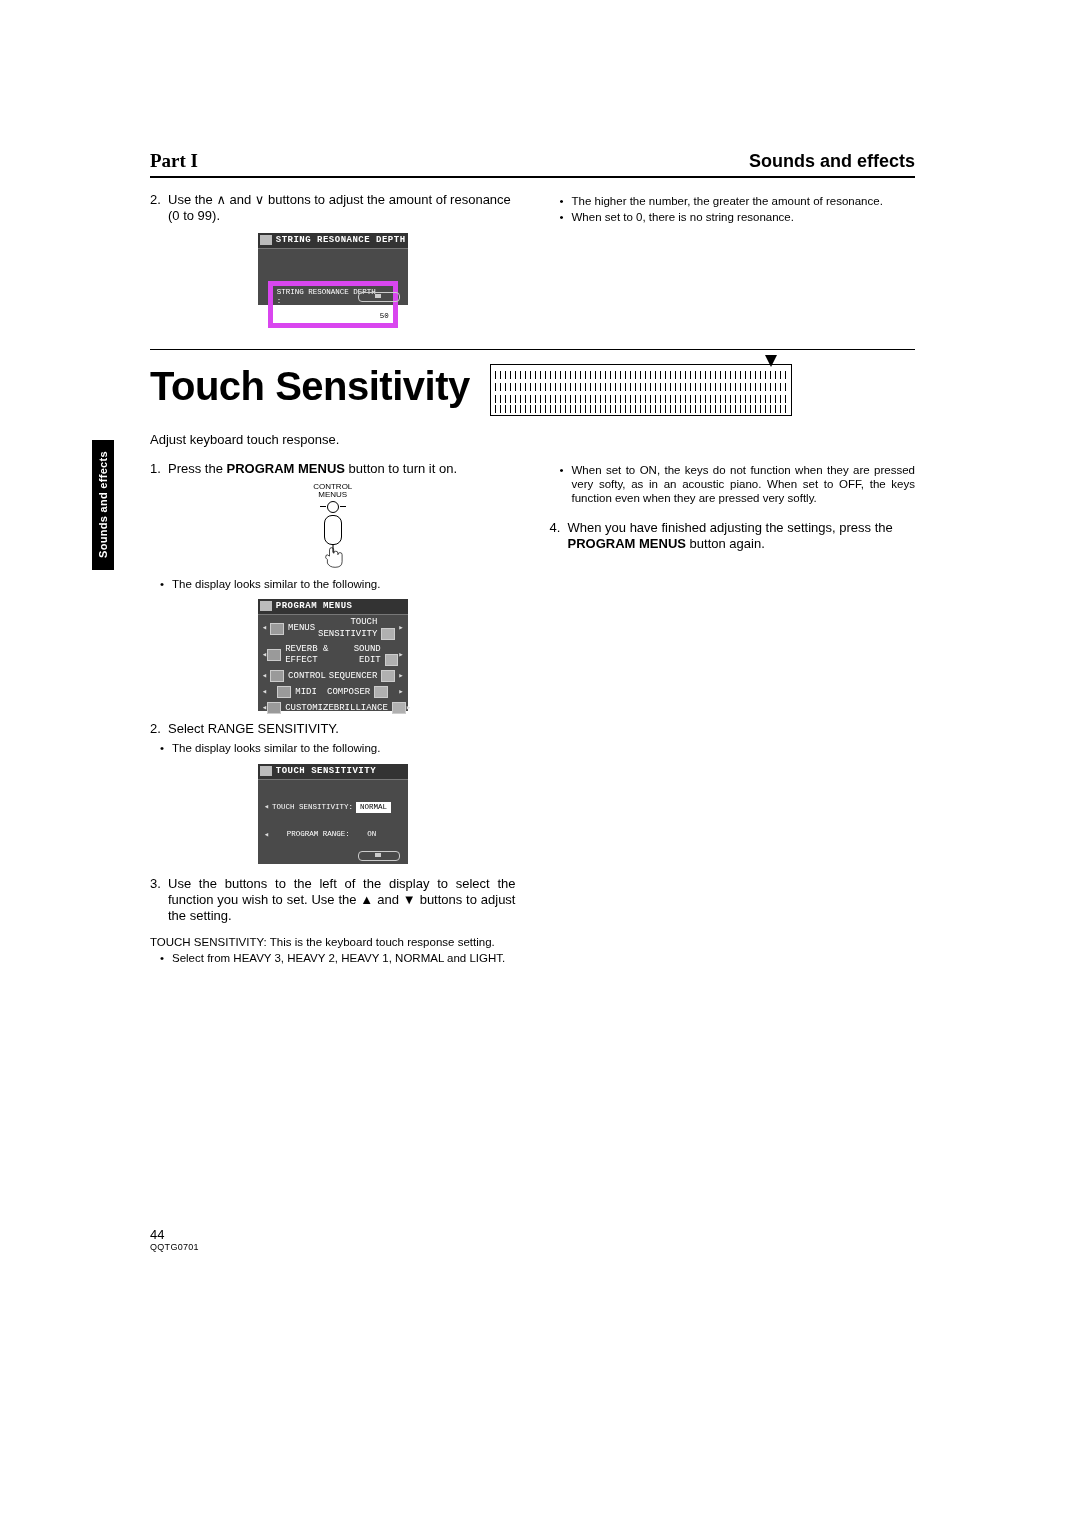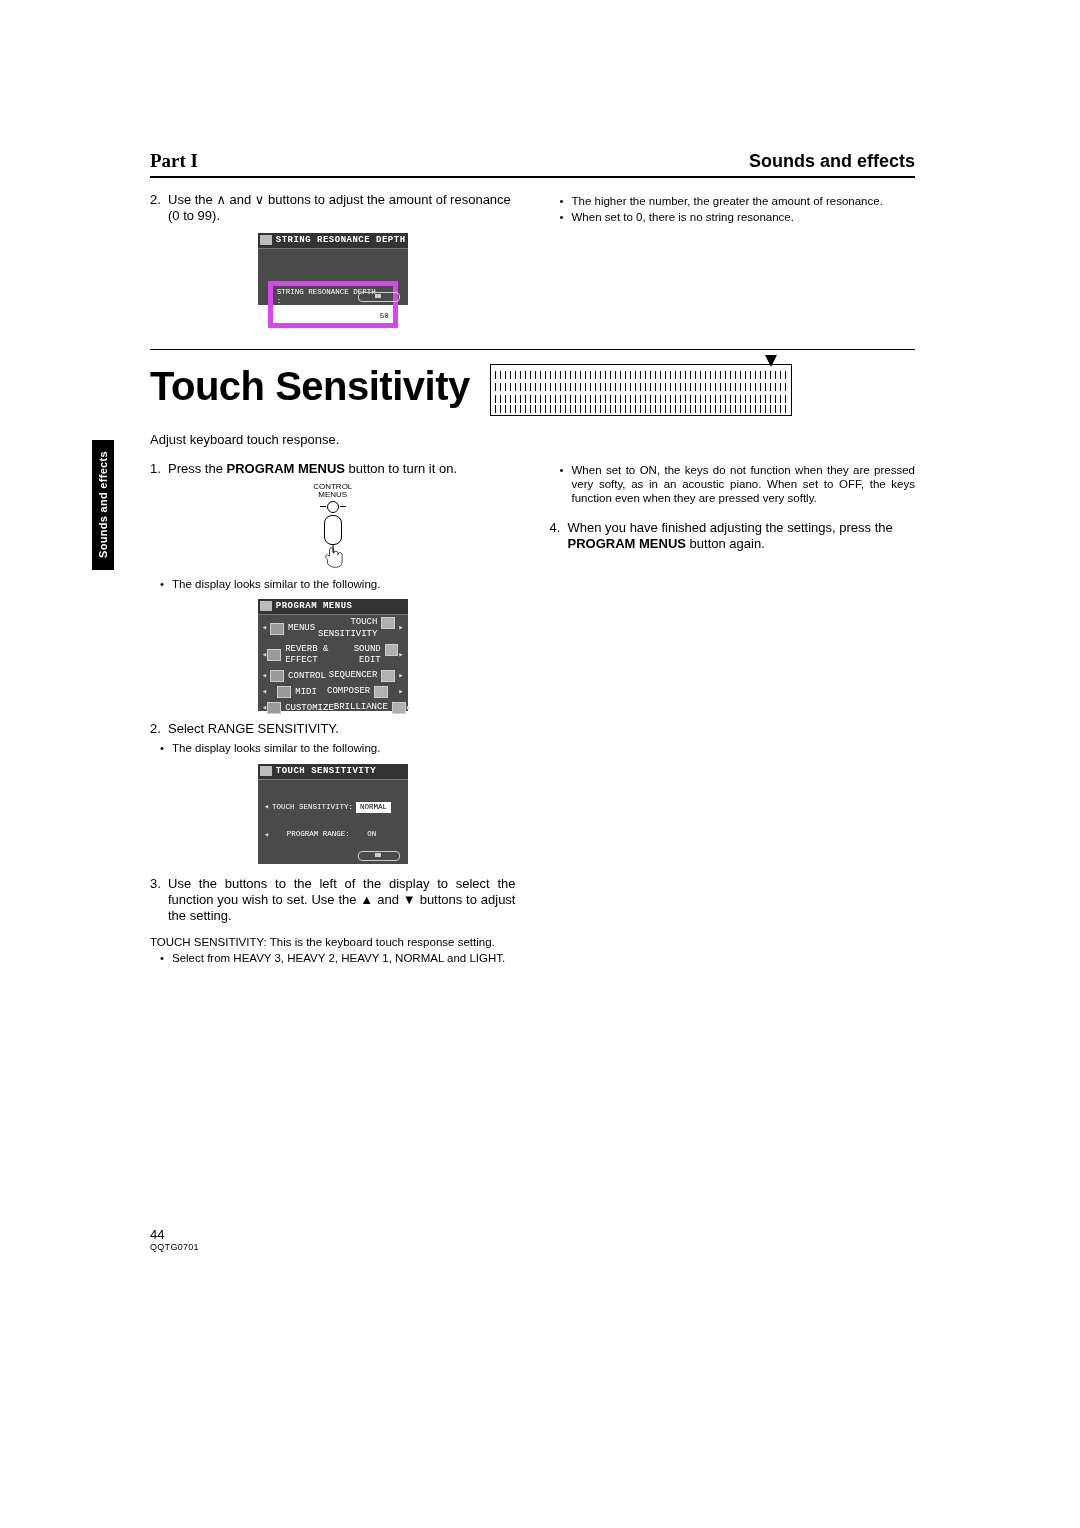--- a/index.html
+++ b/index.html
@@ -167,21 +167,21 @@
     align-items: center;
     padding: 2px 4px;
   }
   .menu-left {
     display: flex; align-items: center; gap: 4px;
   }
   .menu-ico {
     width: 12px; height: 10px; background: #9a9a9a; border: 1px solid #ccc;
   }
   .menu-right {
-    display: flex; align-items: flex-start; gap: 4px;
+    display: flex; align-items: flex-end; gap: 4px;
     text-align: right;
   }
   .menu-right .menu-ico {
     background: #b0b0b0;
   }
   .chev {
     font-size: 9px; color: #ddd;
   }
   
   .screen.touch {

